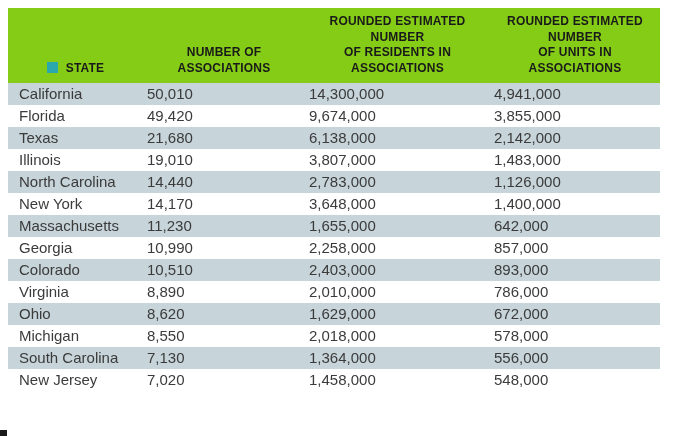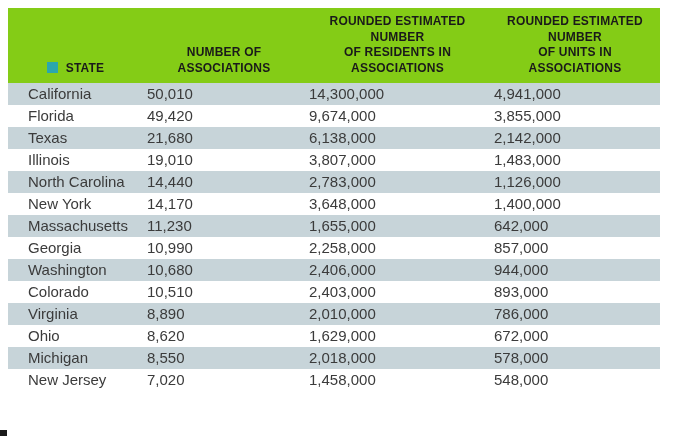--- a/index.html
+++ b/index.html
@@ -57,21 +57,21 @@
   tbody td {
     font-size: 15px;
     color: #3b3b3b;
     height: 22px;
     line-height: 22px;
     padding: 0 4px;
     white-space: nowrap;
     overflow: hidden;
   }
   tbody td.state-cell {
-    padding-left: 20px;
+    padding-left: 11px;
     text-align: left;
   }
   tbody td.num {
     text-align: left;
   }
   tbody tr:nth-child(odd) {
     background: #c7d4d9;
   }
   tbody tr:nth-child(even) {
     background: #ffffff;
@@ -157,26 +157,20 @@
           <td class="num">1,655,000</td>
           <td class="num">642,000</td>
         </tr>
         <tr>
           <td class="state-cell">Georgia</td>
           <td class="num">10,990</td>
           <td class="num">2,258,000</td>
           <td class="num">857,000</td>
         </tr>
         <tr>
-          <td class="state-cell">Washington</td>
-          <td class="num">10,680</td>
-          <td class="num">2,406,000</td>
-          <td class="num">944,000</td>
-        </tr>
-        <tr>
           <td class="state-cell">Colorado</td>
           <td class="num">10,510</td>
           <td class="num">2,403,000</td>
           <td class="num">893,000</td>
         </tr>
         <tr>
           <td class="state-cell">Virginia</td>
           <td class="num">8,890</td>
           <td class="num">2,010,000</td>
           <td class="num">786,000</td>
@@ -187,20 +181,26 @@
           <td class="num">1,629,000</td>
           <td class="num">672,000</td>
         </tr>
         <tr>
           <td class="state-cell">Michigan</td>
           <td class="num">8,550</td>
           <td class="num">2,018,000</td>
           <td class="num">578,000</td>
         </tr>
         <tr>
+          <td class="state-cell">South Carolina</td>
+          <td class="num">7,130</td>
+          <td class="num">1,364,000</td>
+          <td class="num">556,000</td>
+        </tr>
+        <tr>
           <td class="state-cell">New Jersey</td>
           <td class="num">7,020</td>
           <td class="num">1,458,000</td>
           <td class="num">548,000</td>
         </tr>
       </tbody>
   </table>
 </div>
 
 <div class="corner-mark"></div>

